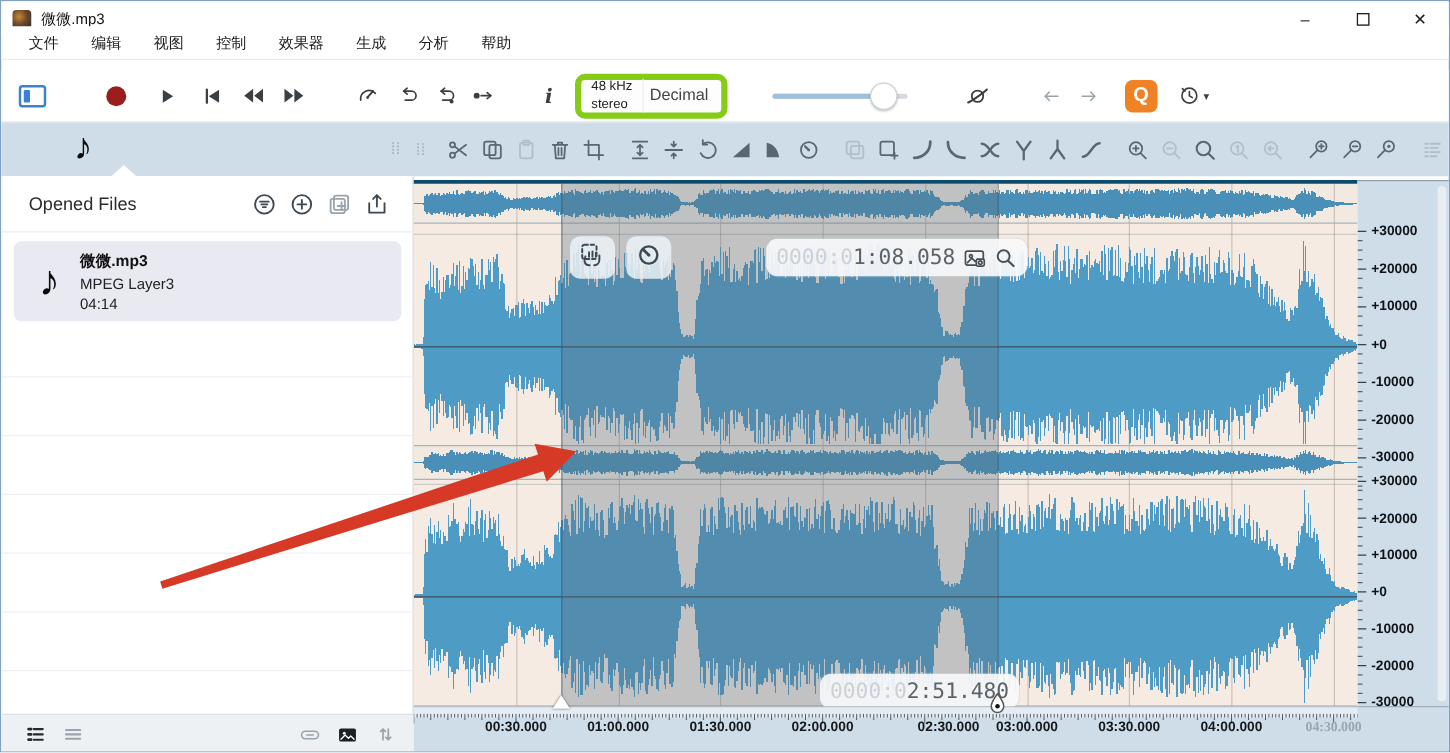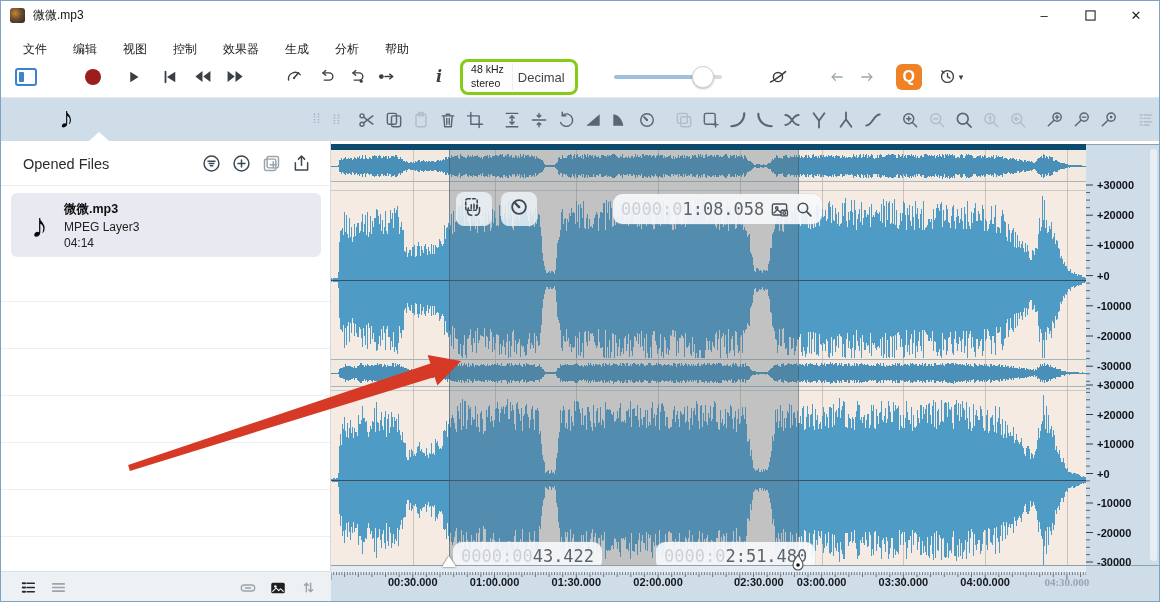--- a/index.html
+++ b/index.html
@@ -8,32 +8,32 @@
 
   
   .titlebar { position:absolute; left:0; top:0; width:100%; height:28px; background:#fff; display:flex; align-items:center; }
   .appicon { width:15px; height:15px; margin-left:9px; border-radius:3px;
              background:radial-gradient(circle at 35% 35%, #c8882e 0%, #6b4a2f 45%, #262626 100%); }
   .apptitle { margin-left:8px; font-size:12px; color:#111; }
   .wbtns { position:absolute; right:0; top:0; height:28px; display:flex; }
   .wbtn { width:46px; height:28px; display:flex; align-items:center; justify-content:center; font-size:13px; color:#222; }
 
   
-  .menubar { position:absolute; left:0; top:35px; width:100%; height:27px; background:#fff; display:flex; align-items:center; padding-left:9px; border-bottom:1px solid #ececec; }
+  .menubar { position:absolute; left:0; top:20px; width:100%; height:27px; background:#fff; display:flex; align-items:center; padding-left:9px; border-bottom:1px solid #ececec; }
   .menuitem { font-size:12px; color:#1a1a1a; padding:4px 13px; }
 
   
   .toolbar { position:absolute; left:0; top:55px; width:100%; height:42px; background:#fff; display:flex; align-items:center; border-bottom:1px solid #e4e8ec; }
   .tbtn { display:inline-flex; align-items:center; justify-content:center; color:#3a3f44; }
   .tbtn svg { display:block; }
   .gray { color:#9aa4ac !important; }
   .rec { width:16px; height:16px; border-radius:50%; }
   .sidebar-toggle { width:22px; height:18px; border:2px solid #3b82d0; border-radius:3px; position:relative; }
   .sidebar-toggle::after { content:""; position:absolute; left:2px; top:2px; bottom:2px; width:5px; background:#3b82d0; border-radius:1px; }
-  .timebox { display:flex; align-items:stretch; height:36px; border:3px solid #84cc16; border-radius:8px; background:#fdfdfe; padding:2px 10px 2px 8px; }
+  .timebox { display:flex; align-items:stretch; height:36px; border:5px solid #84cc16; border-radius:8px; background:#fdfdfe; padding:2px 10px 2px 8px; }
   .tb-rate { font-size:10.5px; color:#222; line-height:1.25; align-self:center; padding-right:8px; border-right:1px solid #eceef0; }
   .tb-digits { display:flex; align-items:center; font-family:"DejaVu Sans Mono",monospace; }
   .ghost { color:#e1e3e5; }
   .tb-ghost { font-size:25px; letter-spacing:1px; }
   .tb-time { font-size:25px; color:#141414; letter-spacing:0px; }
   .tb-fmt { font-size:13px; color:#444; align-self:flex-end; padding:0 0 5px 5px; }
   .slider { position:relative; width:108px; height:22px; }
   .slider .track { position:absolute; left:0; right:0; top:9px; height:4px; border-radius:2px; background:#d6dade; }
   .slider .fill { position:absolute; left:0; width:88px; top:9px; height:4px; border-radius:2px; background:#9fc0dd; }
   .slider .knob { position:absolute; left:78px; top:0; width:22px; height:22px; border-radius:50%; background:#fff; border:1px solid #d0d4d8; box-shadow:0 1px 2px rgba(0,0,0,.25); }
@@ -57,21 +57,21 @@
   .sb-sep { position:absolute; left:0; top:44px; width:100%; border-top:1px solid #ececf0; }
   .filecard { position:absolute; left:10px; top:52px; width:310px; height:64px; background:#e9e9f2; border-radius:6px; display:flex; align-items:center; }
   .filecard .note { font-size:34px; color:#0a0a0a; margin:0 16px 0 20px; }
   .fc-name { font-size:12.5px; font-weight:bold; color:#111; }
   .fc-sub { font-size:12px; color:#222; margin-top:2px; }
   .rowline { position:absolute; left:0; width:100%; border-top:1px solid #efeff3; }
   .sb-footer { position:absolute; left:0; top:430px; width:330px; height:32px; background:#eef1f4; border-top:1px solid #dde1e5; display:flex; align-items:center; }
   .sb-footer .tbtn { width:30px; }
 
   
-  .plot { position:absolute; left:330px; top:143px; width:755px; height:422px; border-top:6px solid #0c4a6e; border-bottom:1px solid #8ca0ae; background:#f6ebe3; overflow:hidden; }
+  .plot { position:absolute; left:330px; top:143px; width:755px; height:422px; border-top:3px solid #0c4a6e; border-bottom:1px solid #8ca0ae; background:#f6ebe3; overflow:hidden; }
   .plot svg.wavesvg { position:absolute; left:0; top:0; }
   .sel-overlay { position:absolute; top:0; height:422px; }
   .sel-edge { position:absolute; top:0; height:422px; width:1px; background:rgba(55,80,95,.55); }
 
   .wbtnf { position:absolute; width:36px; height:34px; border-radius:8px; background:rgba(235,242,246,.85); display:flex; align-items:center; justify-content:center; color:#3c4852; }
   .pill { position:absolute; border-radius:9px; background:rgba(247,249,251,.92); display:flex; align-items:center; font-family:"DejaVu Sans Mono",monospace; padding:0 8px; color:#5c646b; box-shadow:0 0 0 1px rgba(180,190,200,.25); }
   .pill .ghost { color:#ccd1d6; }
   .pill-lg { font-size:17px; }
   .pill-ic { color:#474f57; margin-left:6px; display:inline-flex; }
 
@@ -537,24 +537,20 @@
             <rect x="14" y="13" width="8" height="7" rx="1.5" fill="#f7f9fb"></rect>
             <circle cx="18" cy="16.5" r="1.8"></circle>
           </svg>
         </span>
       <span class="pill-ic">
           <svg width="19" height="19" viewBox="0 0 24 24" fill="none" stroke="currentColor" stroke-width="1.7" stroke-linecap="round" stroke-linejoin="round">
             <circle cx="10" cy="10" r="6" stroke-width="2"></circle>
             <path d="M14.8 14.8L20 20" stroke-width="2.2"></path>
           </svg>
         </span>
-    </div>
-    <div class="pill pill-lg" style="left:122px; top:392px; height:28px;">
-      <span class="ghost">0000:00</span>
-        <span>43.422</span>
     </div>
     <div class="pill pill-lg" style="left:325px; top:392px; height:28px;">
       <span class="ghost">0000:0</span>
         <span>2:51.480</span>
     </div>
   </div>
 
   <div class="axis" id="axis">
     <svg id="axisticks" width="10" height="422">
         <line x1="0" x2="7" y1="40" y2="40" stroke="#32404a"></line>

